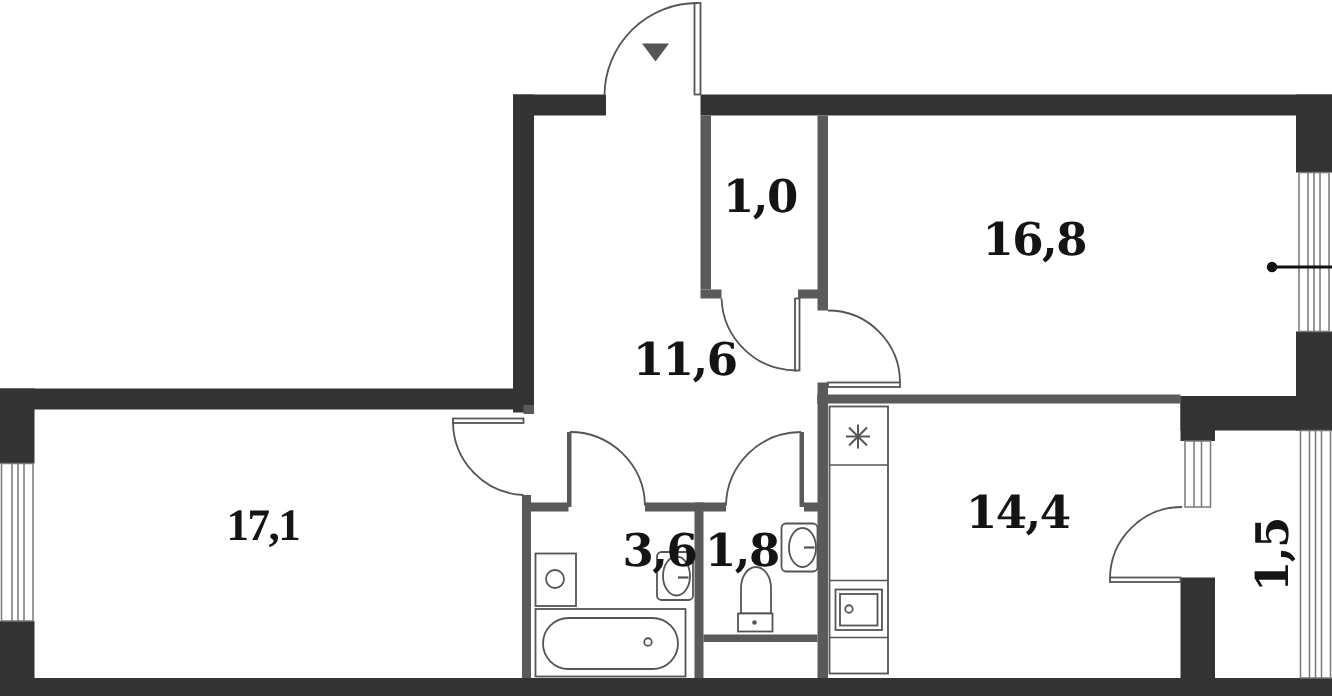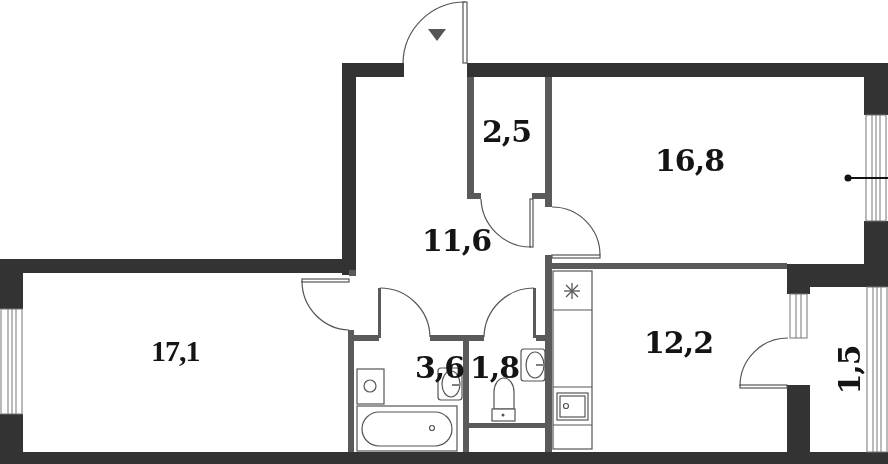--- a/index.html
+++ b/index.html
@@ -161,19 +161,19 @@
     <path class="fix" d="M 494 409 L 494 392 A 10 14 0 0 1 514 392 L 514 409 Z"></path>
     <rect class="fix" x="492" y="409" width="23" height="12"></rect>
     <circle cx="503" cy="415" r="1.5" fill="#555"></circle>
 
     <line x1="848" y1="178" x2="888" y2="178" stroke="#111" stroke-width="2"></line>
     <circle cx="848" cy="178" r="3.5" fill="#111"></circle>
   </g>
 </svg>
 
 <div class="label" style="left:422px; top:226px;">11,6</div>
-<div class="label" style="left:482px; top:117px;">2,5</div>
+<div class="label" style="left:482px; top:117px;">1,0</div>
 <div class="label" style="left:655px; top:146px;">16,8</div>
 <div class="label" style="left:151px; top:336px;font-family:Liberation Serif, serif;">17,1</div>
 <div class="label" style="left:375px; top:353px;margin-left:40px;">3,6</div>
 <div class="label" style="left:470px; top:353px;">1,8</div>
-<div class="label" style="left:644px; top:328px;">12,2</div>
+<div class="label" style="left:644px; top:328px;">14,4</div>
 <div class="label rot" style="left:825px; top:355px;">1,5</div>
 
 </body></html>

